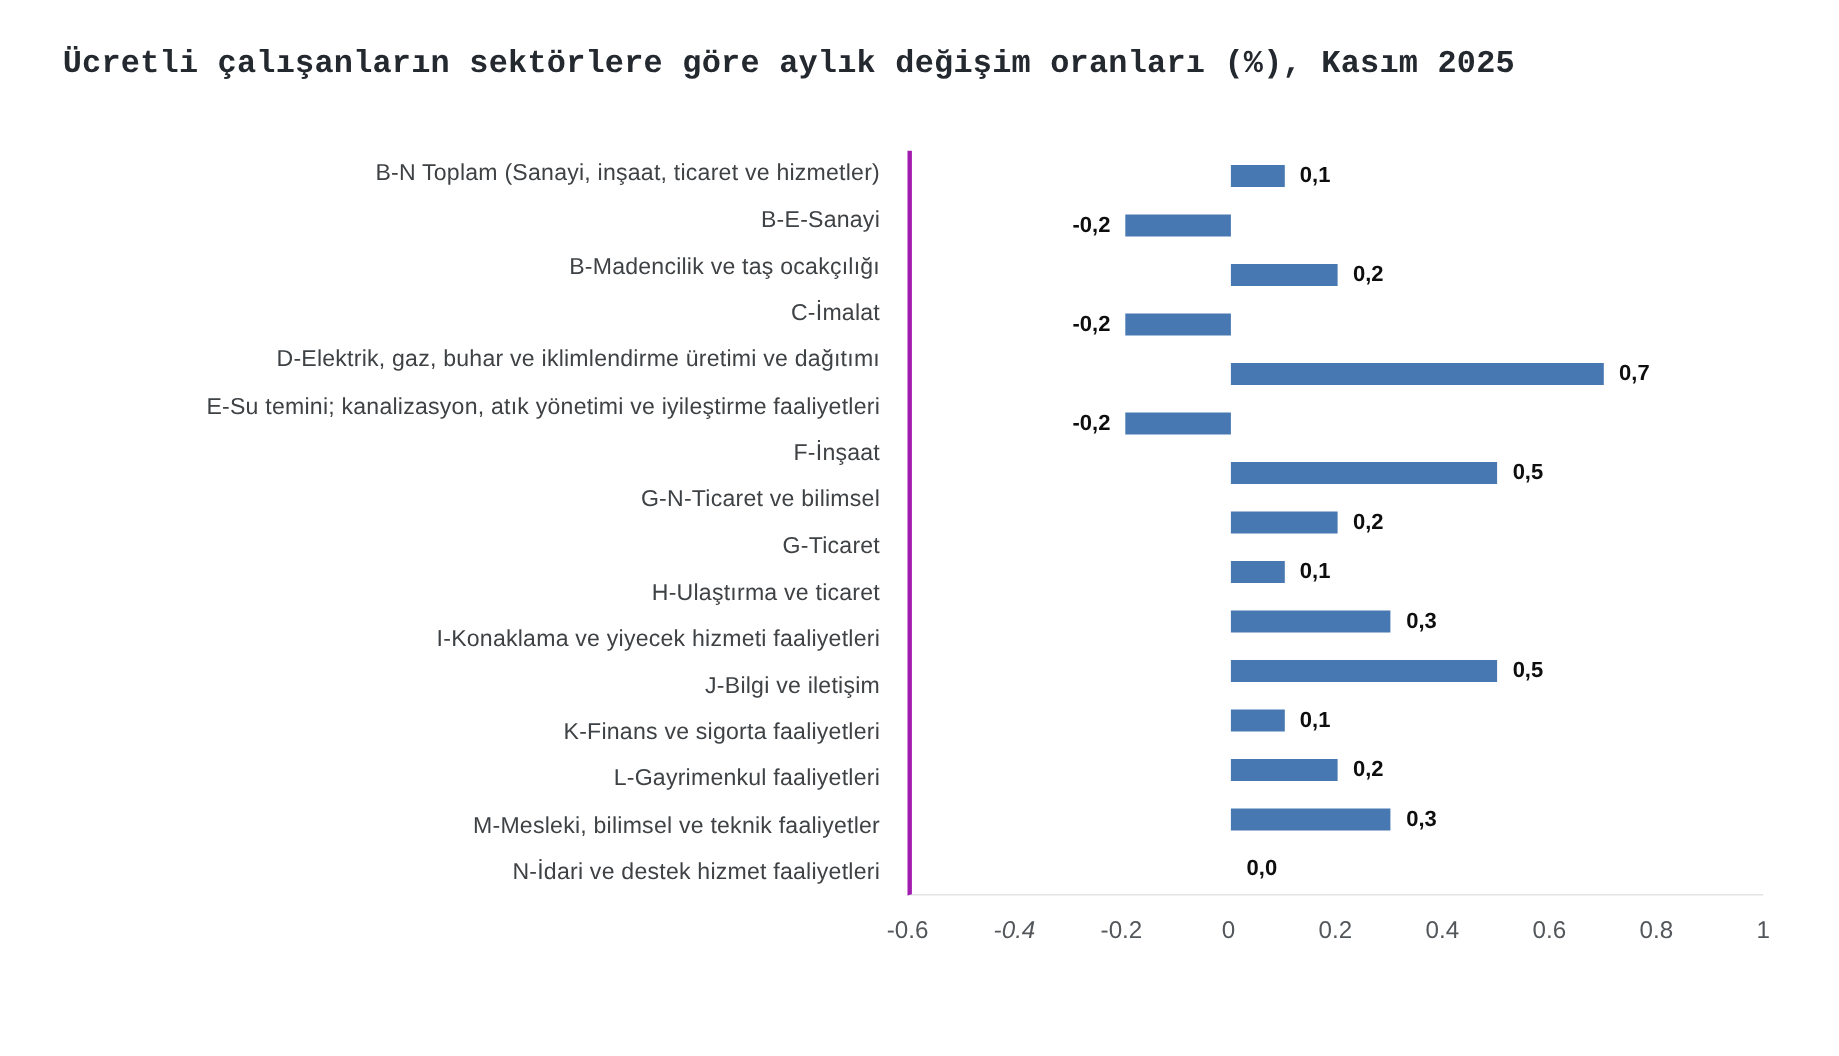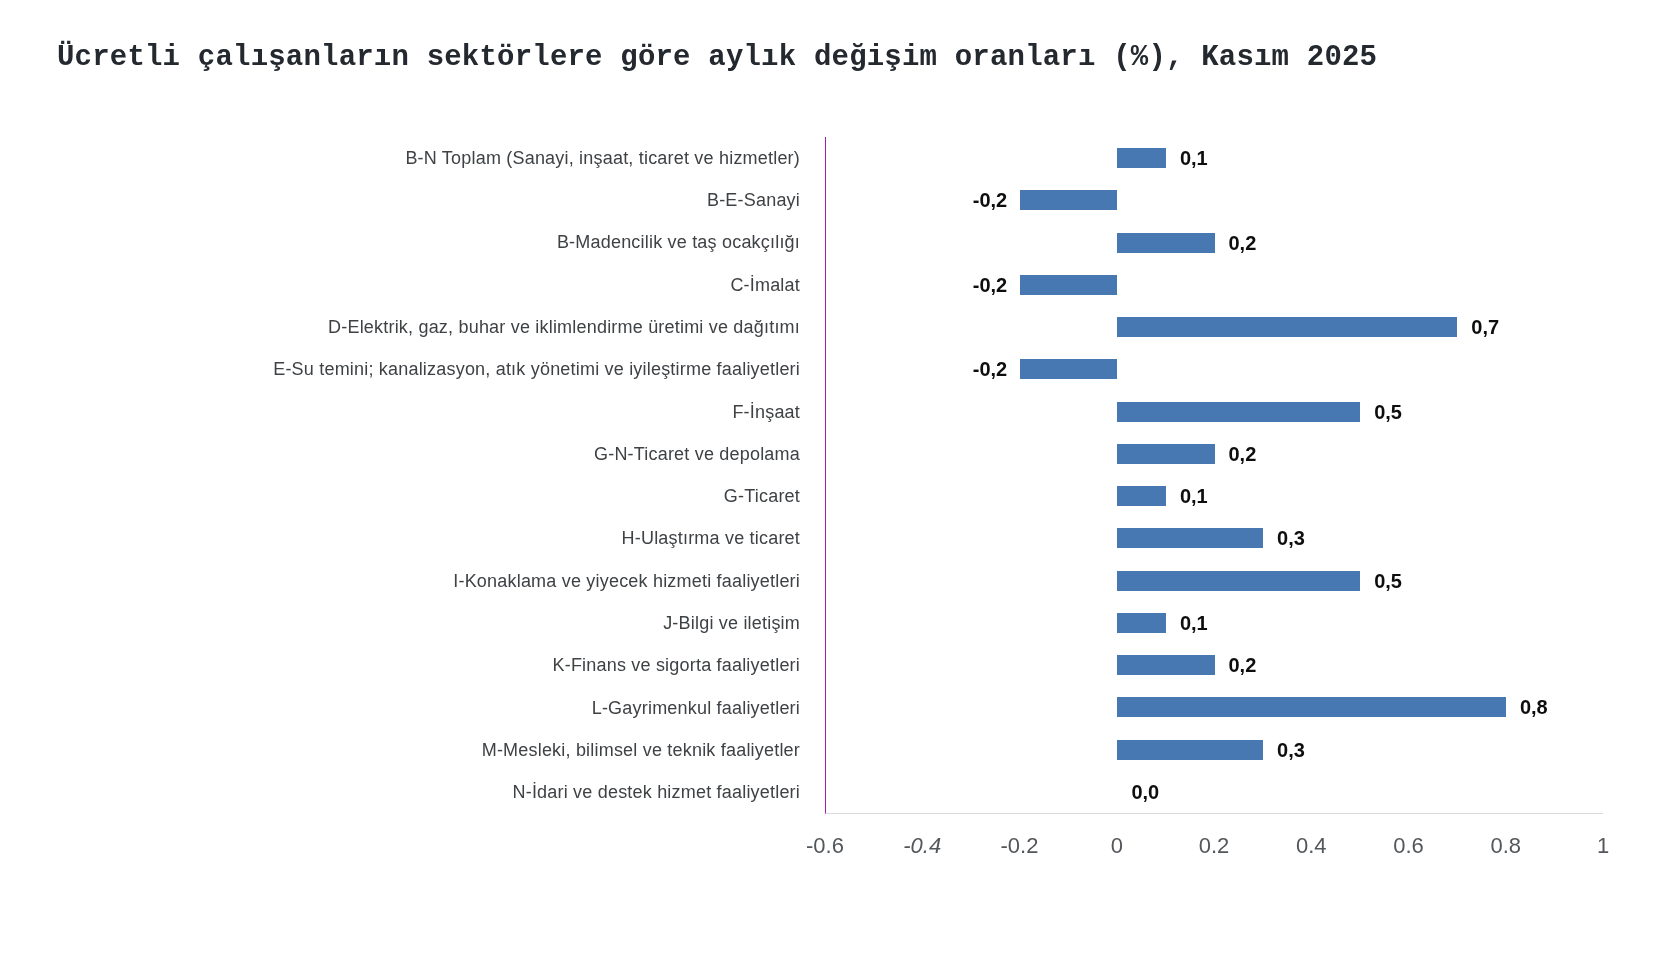--- a/index.html
+++ b/index.html
@@ -27,29 +27,29 @@
   }
   .cat-col {
     width:825px; height:677px;
     display:flex; flex-direction:column;
     box-sizing:border-box;
   }
   .cat-label {
     flex:1;
     display:flex; align-items:center; justify-content:flex-end;
     padding-right:25px;
-    font-size:18px;
+    font-size:21px;
     color:#3f4245;
     letter-spacing:0.2px;
     white-space:nowrap;
   }
   .plot-area {
     position:relative;
     width:778px; height:677px;
-    border-left:1px solid #a21caf;
+    border-left:4px solid #a21caf;
     border-bottom:1px solid #d8dadc;
     display:flex; flex-direction:column;
     box-sizing:border-box;
   }
   .bar-row { position:relative; flex:1; }
   .bar {
     position:absolute;
     top:50%; transform:translateY(-50%);
     height:20px;
   }
@@ -83,21 +83,21 @@
 
 <div class="chart-body">
   <div class="cat-col">
       <div class="cat-label">B-N Toplam (Sanayi, inşaat, ticaret ve hizmetler)</div>
       <div class="cat-label">B-E-Sanayi</div>
       <div class="cat-label">B-Madencilik ve taş ocakçılığı</div>
       <div class="cat-label">C-İmalat</div>
       <div class="cat-label">D-Elektrik, gaz, buhar ve iklimlendirme üretimi ve dağıtımı</div>
       <div class="cat-label">E-Su temini; kanalizasyon, atık yönetimi ve iyileştirme faaliyetleri</div>
       <div class="cat-label">F-İnşaat</div>
-      <div class="cat-label">G-N-Ticaret ve depolama</div>
+      <div class="cat-label">G-N-Ticaret ve bilimsel</div>
       <div class="cat-label">G-Ticaret</div>
       <div class="cat-label">H-Ulaştırma ve ticaret</div>
       <div class="cat-label">I-Konaklama ve yiyecek hizmeti faaliyetleri</div>
       <div class="cat-label">J-Bilgi ve iletişim</div>
       <div class="cat-label">K-Finans ve sigorta faaliyetleri</div>
       <div class="cat-label">L-Gayrimenkul faaliyetleri</div>
       <div class="cat-label">M-Mesleki, bilimsel ve teknik faaliyetler</div>
       <div class="cat-label">N-İdari ve destek hizmet faaliyetleri</div>
     </div>
   <div class="plot-area">
@@ -147,24 +147,20 @@
       </div>
       <div class="bar-row">
         <div class="bar" style="left: 37.5%; width: 6.25%; background: rgb(72, 120, 178);"></div>
         <div class="val-label" style="left: calc(43.75% + 14px);">0,1</div>
       </div>
       <div class="bar-row">
         <div class="bar" style="left: 37.5%; width: 12.5%; background: rgb(72, 120, 178);"></div>
         <div class="val-label" style="left: calc(50% + 14px);">0,2</div>
       </div>
       <div class="bar-row">
-        <div class="bar" style="left: 37.5%; width: 50%; background: rgb(72, 120, 178);"></div>
-        <div class="val-label" style="left: calc(87.5% + 14px);">0,8</div>
-      </div>
-      <div class="bar-row">
         <div class="bar" style="left: 37.5%; width: 18.75%; background: rgb(72, 120, 178);"></div>
         <div class="val-label" style="left: calc(56.25% + 14px);">0,3</div>
       </div>
       <div class="bar-row">
         <div class="bar" style="left: 37.5%; width: 0%; background: rgb(72, 120, 178);"></div>
         <div class="val-label" style="left: calc(37.5% + 14px);">0,0</div>
       </div>
     </div>
 </div>
 

